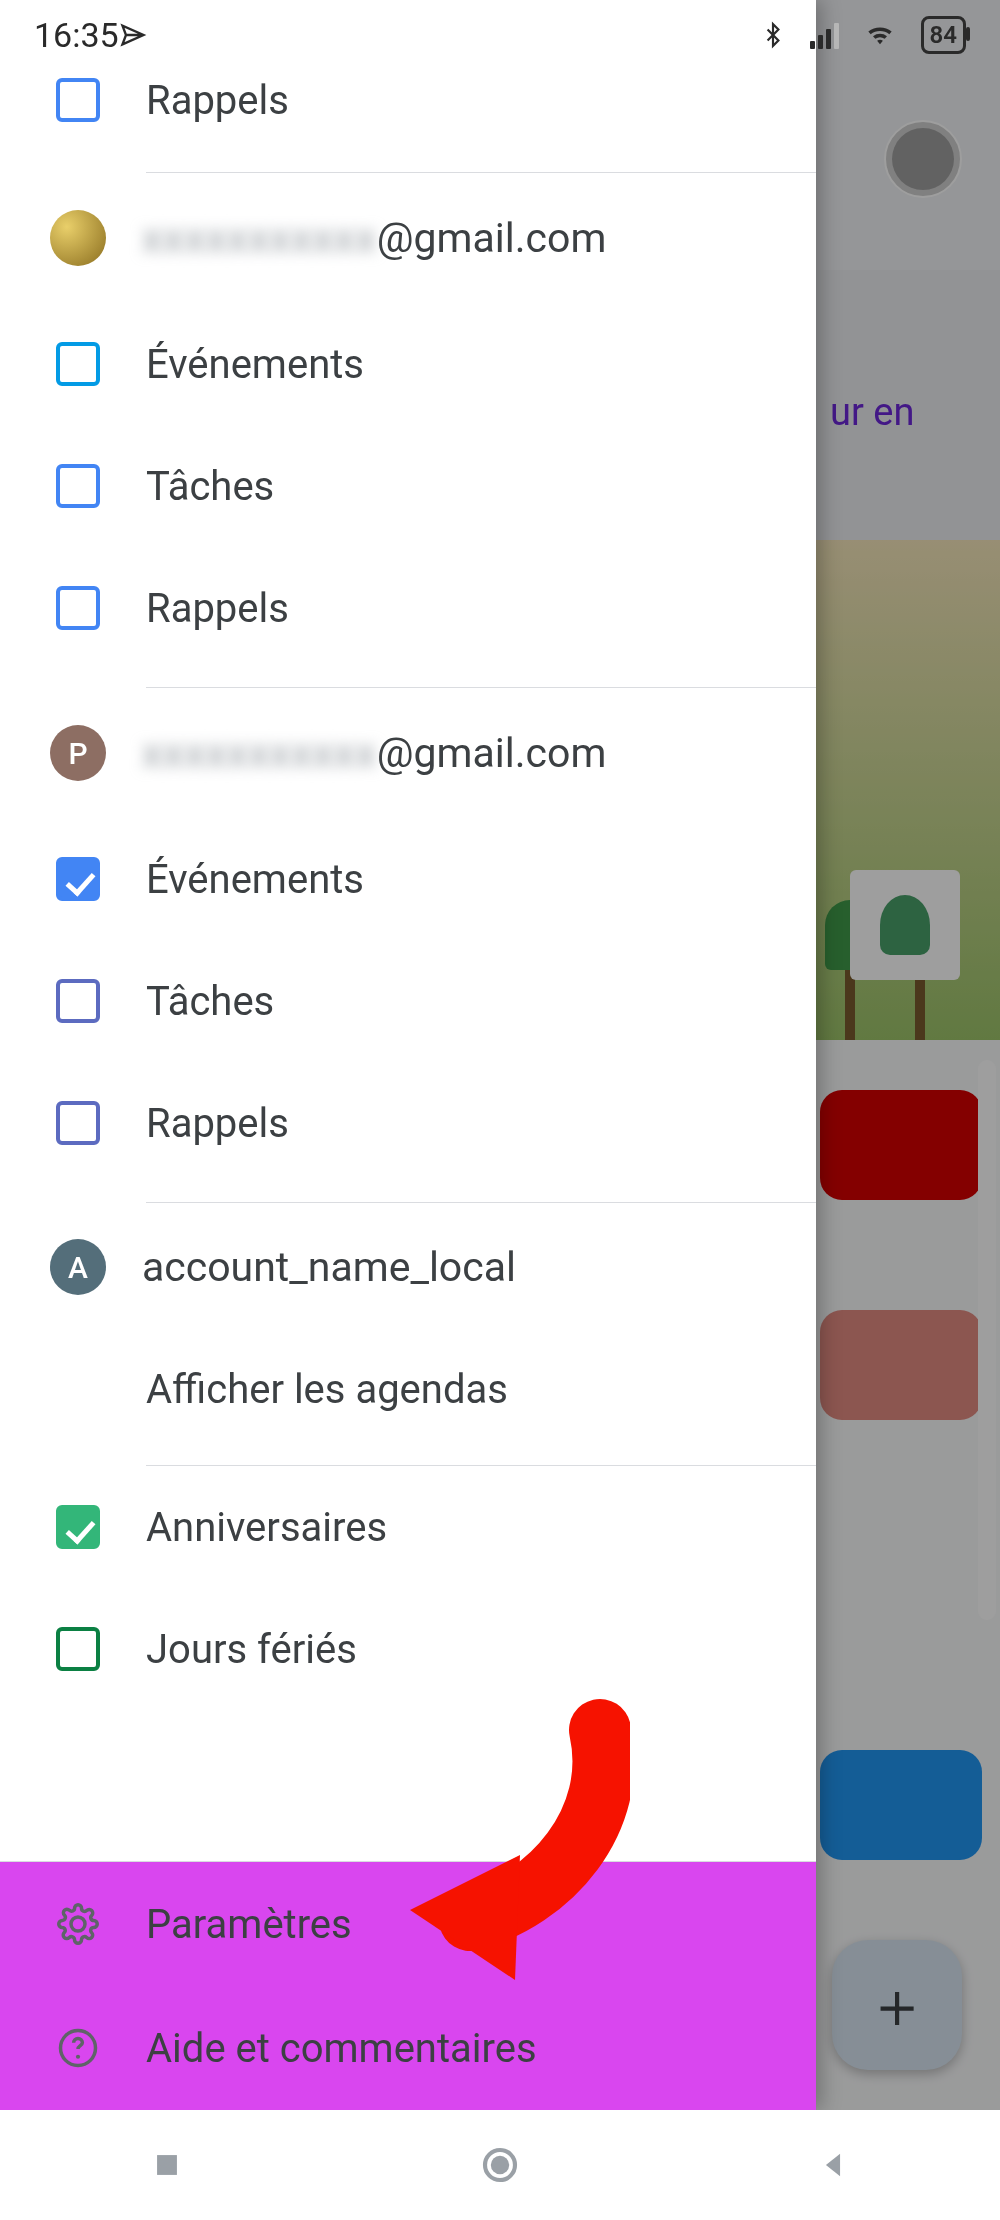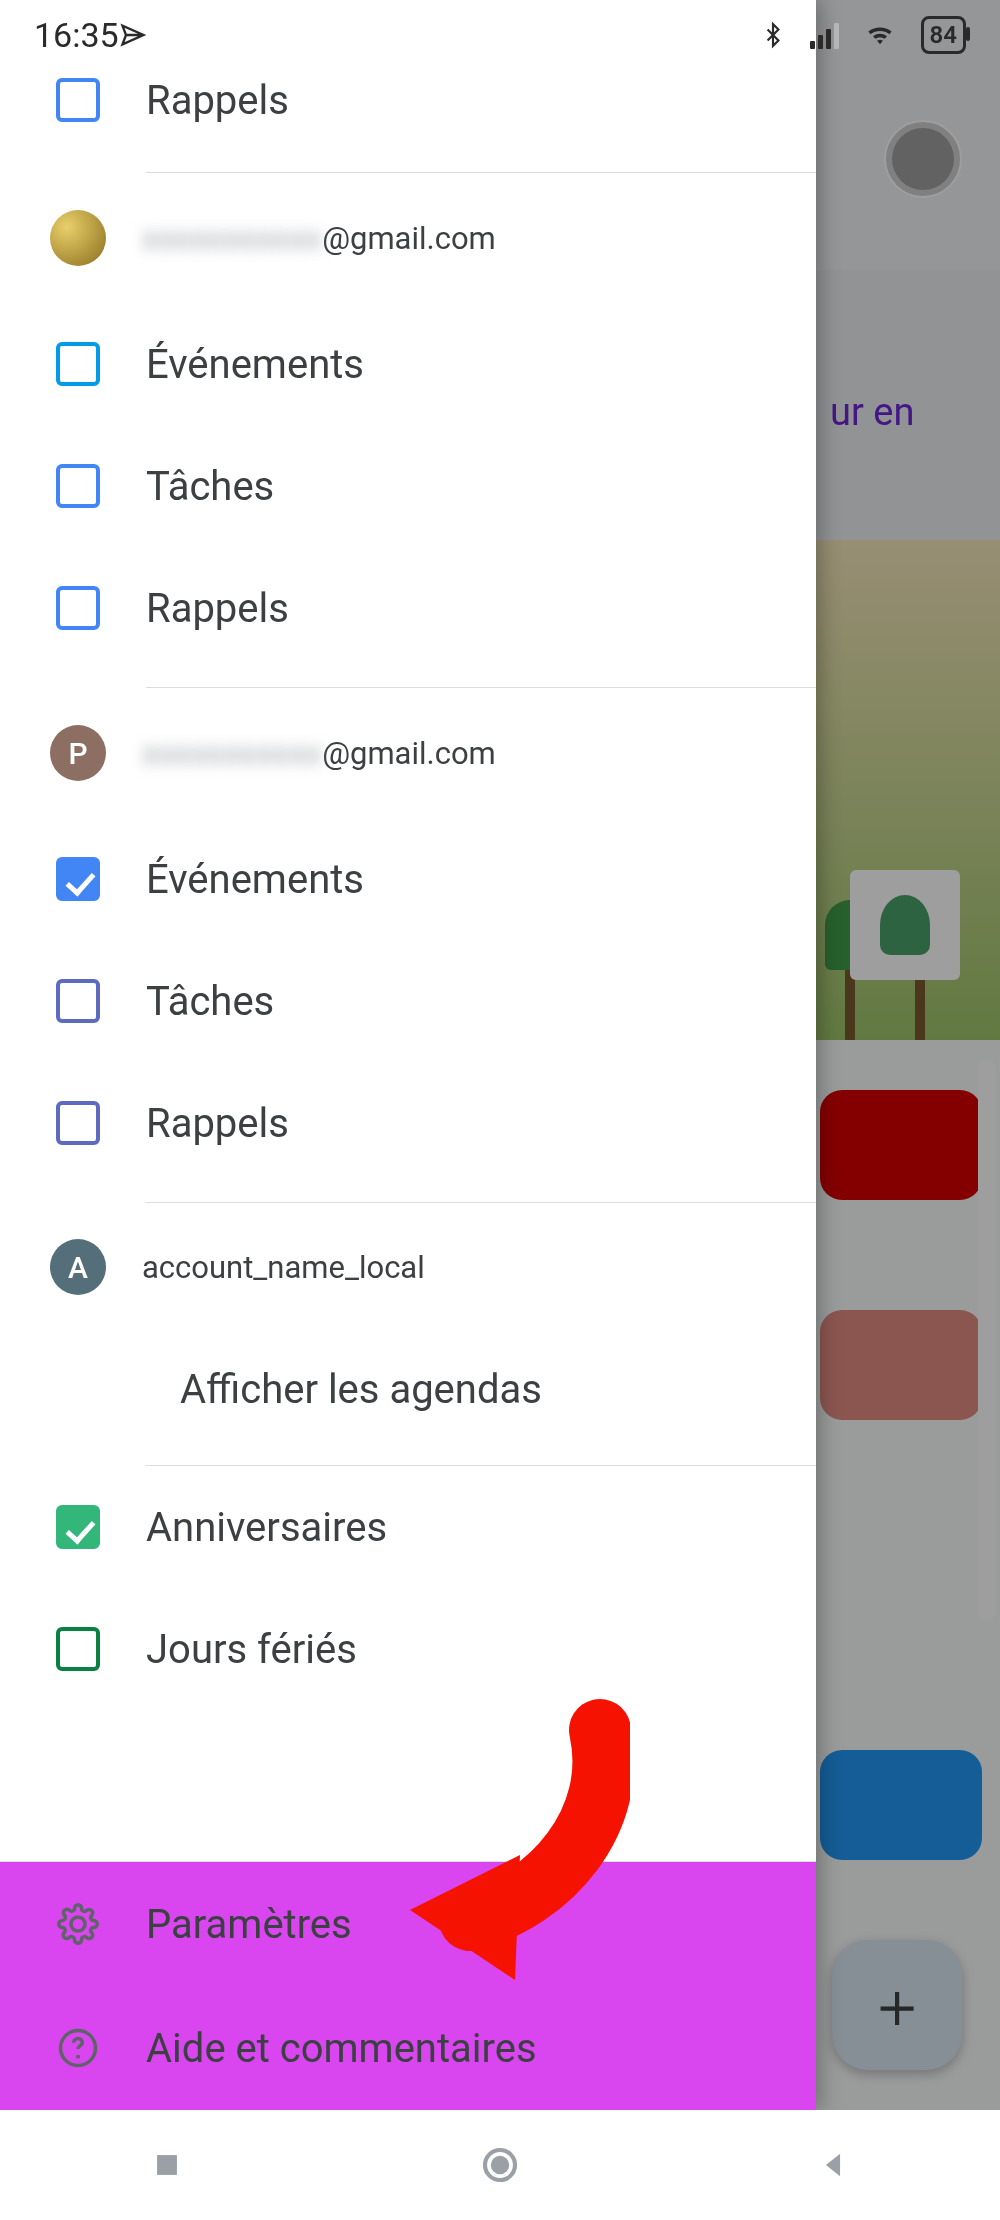--- a/index.html
+++ b/index.html
@@ -48,21 +48,21 @@
   .cb-wrap.checked::after{ content:""; position:absolute; left:7px; top:12px; width:22px; height:11px; border-left:5px solid #fff; border-bottom:5px solid #fff; transform:rotate(-48deg);}
   .row-label { font-size: 40px; color:#3c4043; }
   .divider { height:1px; background:#dadce0; margin-left:146px; }
   .full-divider { height:1px; background:#dadce0; }
 
   .avatar { width:56px; height:56px; border-radius:50%; flex:0 0 56px; margin-left:-6px; margin-right:36px; display:flex; align-items:center; justify-content:center; color:#fff; font-size:30px; font-weight:500;}
   .avatar.img { background: radial-gradient(circle at 30% 30%, #e9cf6a, #8a6d1e);}
   .avatar.brown { background:#8d6e63;}
   .avatar.slate { background:#546e7a;}
 
-  .account-email { font-size:31px; color:#3c4043; }
+  .account-email { font-size:41px; color:#3c4043; }
   .blur { filter: blur(7px); color:#9aa0a6 !important; letter-spacing:1px;}
 
   .footer-section { position:absolute; left:0; right:0; bottom:0; background:#d946ef; }
   .footer-section .row { min-height:124px; padding-left:56px;}
   .footer-icon { width:44px; height:44px; flex:0 0 44px; margin-right:46px; display:flex; align-items:center; justify-content:center;}
 
   
   .arrow { position:absolute; left:370px; top:1680px; width:260px; height:260px; z-index:15; pointer-events:none;}
 
   
@@ -184,21 +184,21 @@
       <div class="row-label">Rappels</div>
     </div>
     <div class="divider" style="margin-top:18px;"></div>
 
     <div class="row" style="min-height:128px;">
       <div class="avatar slate">
           <span>A</span>
         </div>
       <div class="account-email">account_name_local</div>
     </div>
-    <div class="row" style="min-height:116px;margin-left:34px;">
+    <div class="row" style="min-height:116px;">
       <div style="width:44px; flex:0 0 44px; margin-right:46px;"></div>
       <div class="row-label">Afficher les agendas</div>
     </div>
     <div class="divider" style="margin-top:18px;"></div>
 
     <div class="row">
       <div class="cb-wrap checked" style="border-color:#33b679; background:#33b679;"></div>
       <div class="row-label">Anniversaires</div>
     </div>
     <div class="row">

